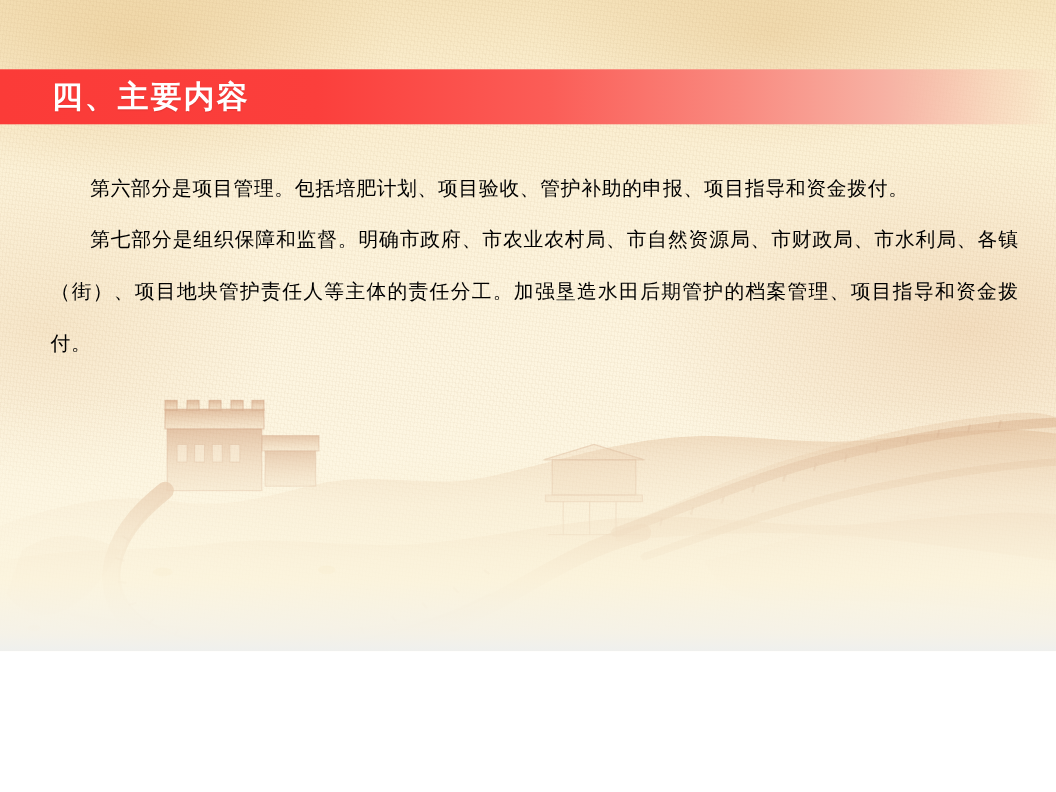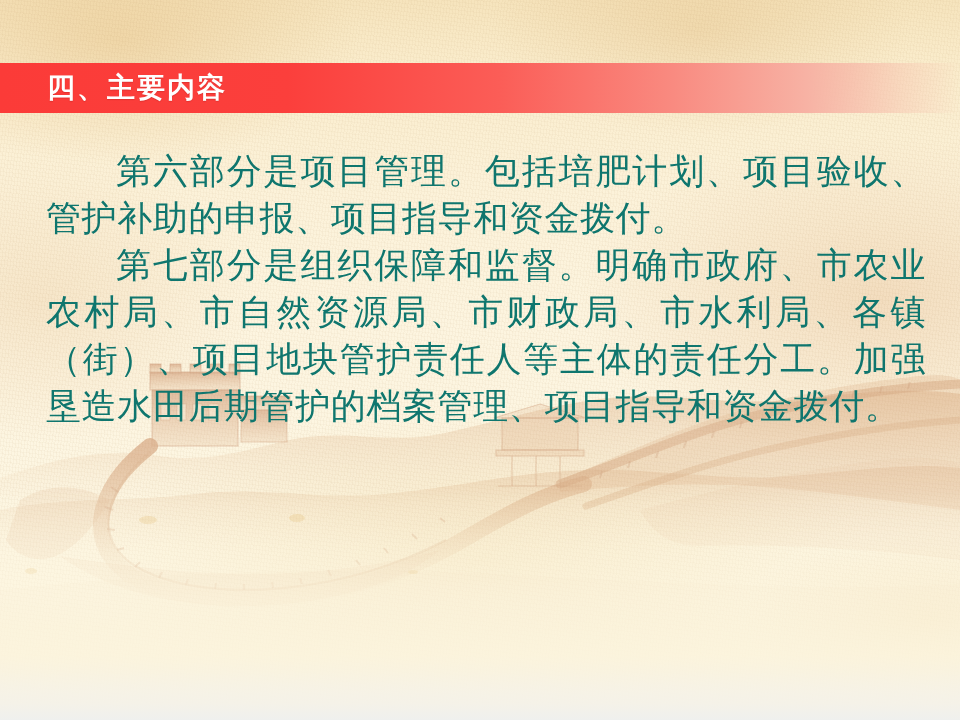--- a/index.html
+++ b/index.html
@@ -4,21 +4,21 @@
 <style>
   html, body {
     margin: 0;
     padding: 0;
     background: #ffffff;
   }
 
   #slide {
     position: relative;
     width: 960px;
-    height: 720px;
+    height: 592px;
     overflow: hidden;
     font-family: "Liberation Serif", "DejaVu Serif", serif;
     background-color: #fbf0d4;
   }
 
   
   .bg-base {
     position: absolute;
     inset: 0;
     background:
@@ -118,22 +118,22 @@
     white-space: nowrap;
     text-shadow: 0 1px 1px rgba(150,20,20,.25);
   }
 
   
   .body-copy {
     position: absolute;
     left: 46px;
     top: 148px;
     width: 880px;
-    color: #0f766e;
-    font-size: 35px;
+    color: #000000;
+    font-size: 18px;
     line-height: 47px;
     letter-spacing: .6px;
     text-align: justify;
     text-justify: inter-character;
   }
   .para {
     margin: 0;
     text-indent: 2em;
   }
 </style>

